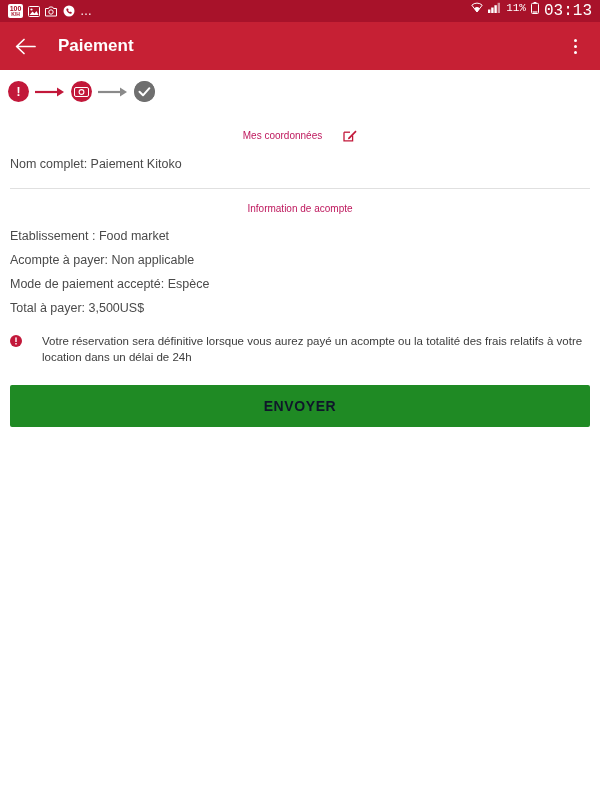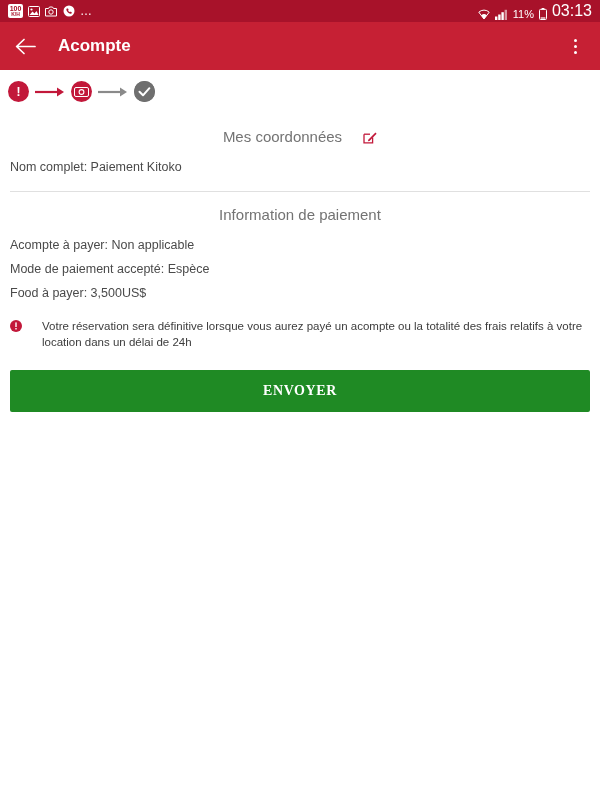--- a/index.html
+++ b/index.html
@@ -14,21 +14,21 @@
   .status-bar {
     height: 22px;
     background: #a8122a;
     color: #ffffff;
     display: flex;
     align-items: center;
     padding: 0 8px;
     font-size: 11px;
   }
   .status-left { display: flex; align-items: center; gap: 5px; }
-  .status-right { margin-left: auto; display: flex; align-items: flex-end; gap: 5px; }
+  .status-right { margin-left: auto; display: flex; align-items: flex-start; gap: 5px; font-family: Liberation Mono, monospace; }
   .sb-icon { display: inline-flex; align-items: center; justify-content: center; }
   .badge-100 {
     background: #ffffff; color: #a8122a;
     font-size: 7px; line-height: 7px; font-weight: bold;
     border-radius: 2px; padding: 1px 1px; text-align: center;
     width: 15px;
   }
   .badge-100 .b-sub { font-size: 5px; line-height: 5px; display: block; }
   .sb-dots { font-size: 12px; letter-spacing: 1px; }
   .battery-pct { font-size: 11px; }
@@ -77,22 +77,22 @@
   .step-node.done { background: #6f6f6f; }
   .step-arrow {
     display: flex; align-items: center;
     flex: none;
   }
 
   
   .content { padding: 0 10px; }
   .section-title {
     text-align: center;
-    font-size: 15px;
-    color: #737373;
+    font-size: 10px;
+    color: #be185d;
     padding: 14px 0 10px;
     display: flex; align-items: center; justify-content: center; gap: 21px;
   }
   .edit-icon { display: inline-flex; }
   .info-line {
     font-size: 12.5px;
     color: #4a4a4a;
     padding: 5px 0;
   }
   .divider {
@@ -106,30 +106,30 @@
     font-size: 11.5px;
     color: #3c3c3c;
     line-height: 1.35;
     padding: 14px 0 6px;
   }
   .note-icon { flex: none; margin-top: 1px; }
   .submit-btn {
     display: block;
     width: 100%;
     background: #1f8a24;
-    color: #ffffff;
+    color: #0f172a;
     border: none;
     border-radius: 2px;
     font-size: 14px;
     font-weight: bold;
     letter-spacing: 0.6px;
     padding: 13px 0;
     margin-top: 14px;
     cursor: pointer;
-    font-family: Liberation Serif, serif;
+    font-family: Liberation Sans, sans-serif;
   }
 </style>
 </head>
 <body>
 
 <div class="status-bar">
   <div class="status-left">
     <span class="badge-100">
       <span>100</span>
       <span class="b-sub">K/H</span>
@@ -181,21 +181,21 @@
     <span class="clock">03:13</span>
   </div>
 </div>
 
 <div class="app-bar">
   <span class="back-arrow">
     <svg width="21" height="17" viewBox="0 0 21 17">
         <path d="M20 8.5H2M9 1.5L1.6 8.5L9 15.5" fill="none" stroke="#fff" stroke-width="1.7" stroke-linecap="round" stroke-linejoin="round"></path>
       </svg>
   </span>
-  <span class="title">Acompte</span>
+  <span class="title">Paiement</span>
   <span class="overflow-menu">
       <i></i>
       <i></i>
       <i></i>
     </span>
 </div>
 
 <div class="stepper">
   <span class="step-node warn">!</span>
   <span class="step-arrow">
@@ -234,25 +234,26 @@
           <path d="M1 4.2v8.6h8.6V7.6" stroke="#c2183a" stroke-width="1.3" fill="none"></path>
           <path d="M5.3 9.7 L12.4 2.6 L13.6 3.8 L6.5 10.9 L4.9 11.3 Z" fill="#c2183a"></path>
         </svg>
     </span>
   </div>
 
   <div class="info-line">Nom complet: Paiement Kitoko</div>
 
   <div class="divider"></div>
 
-  <div class="section-title">Information de paiement</div>
-
+  <div class="section-title">Information de acompte</div>
+
+  <div class="info-line">Etablissement : Food market</div>
   <div class="info-line">Acompte à payer: Non applicable</div>
   <div class="info-line">Mode de paiement accepté: Espèce</div>
-  <div class="info-line">Food à payer: 3,500US$</div>
+  <div class="info-line">Total à payer: 3,500US$</div>
 
   <div class="note">
     <span class="note-icon">
       <svg width="12" height="12" viewBox="0 0 12 12">
           <circle cx="6" cy="6" r="6" fill="#c2183a"></circle>
           <rect x="5.3" y="2.4" width="1.4" height="4.6" fill="#fff"></rect>
           <rect x="5.3" y="8" width="1.4" height="1.5" fill="#fff"></rect>
         </svg>
     </span>
     <span>Votre réservation sera définitive lorsque vous aurez payé un acompte ou la totalité des frais relatifs à votre location dans un délai de 24h</span>

